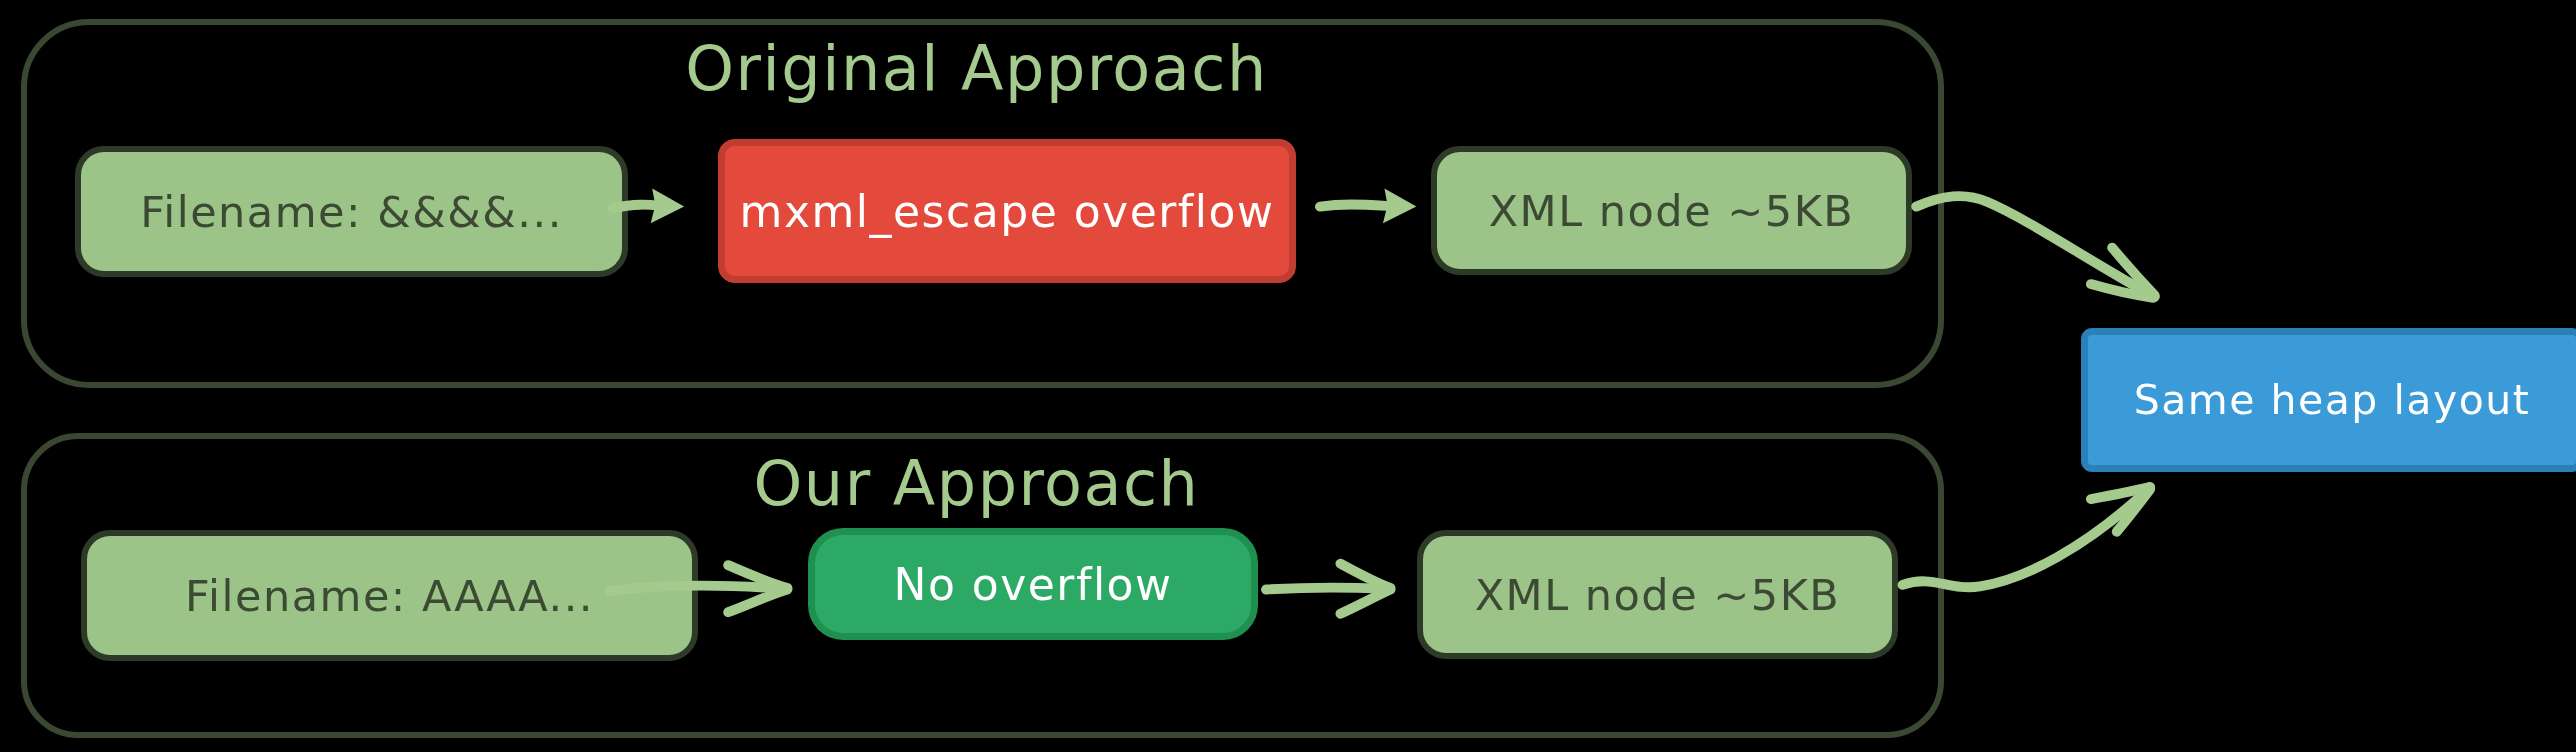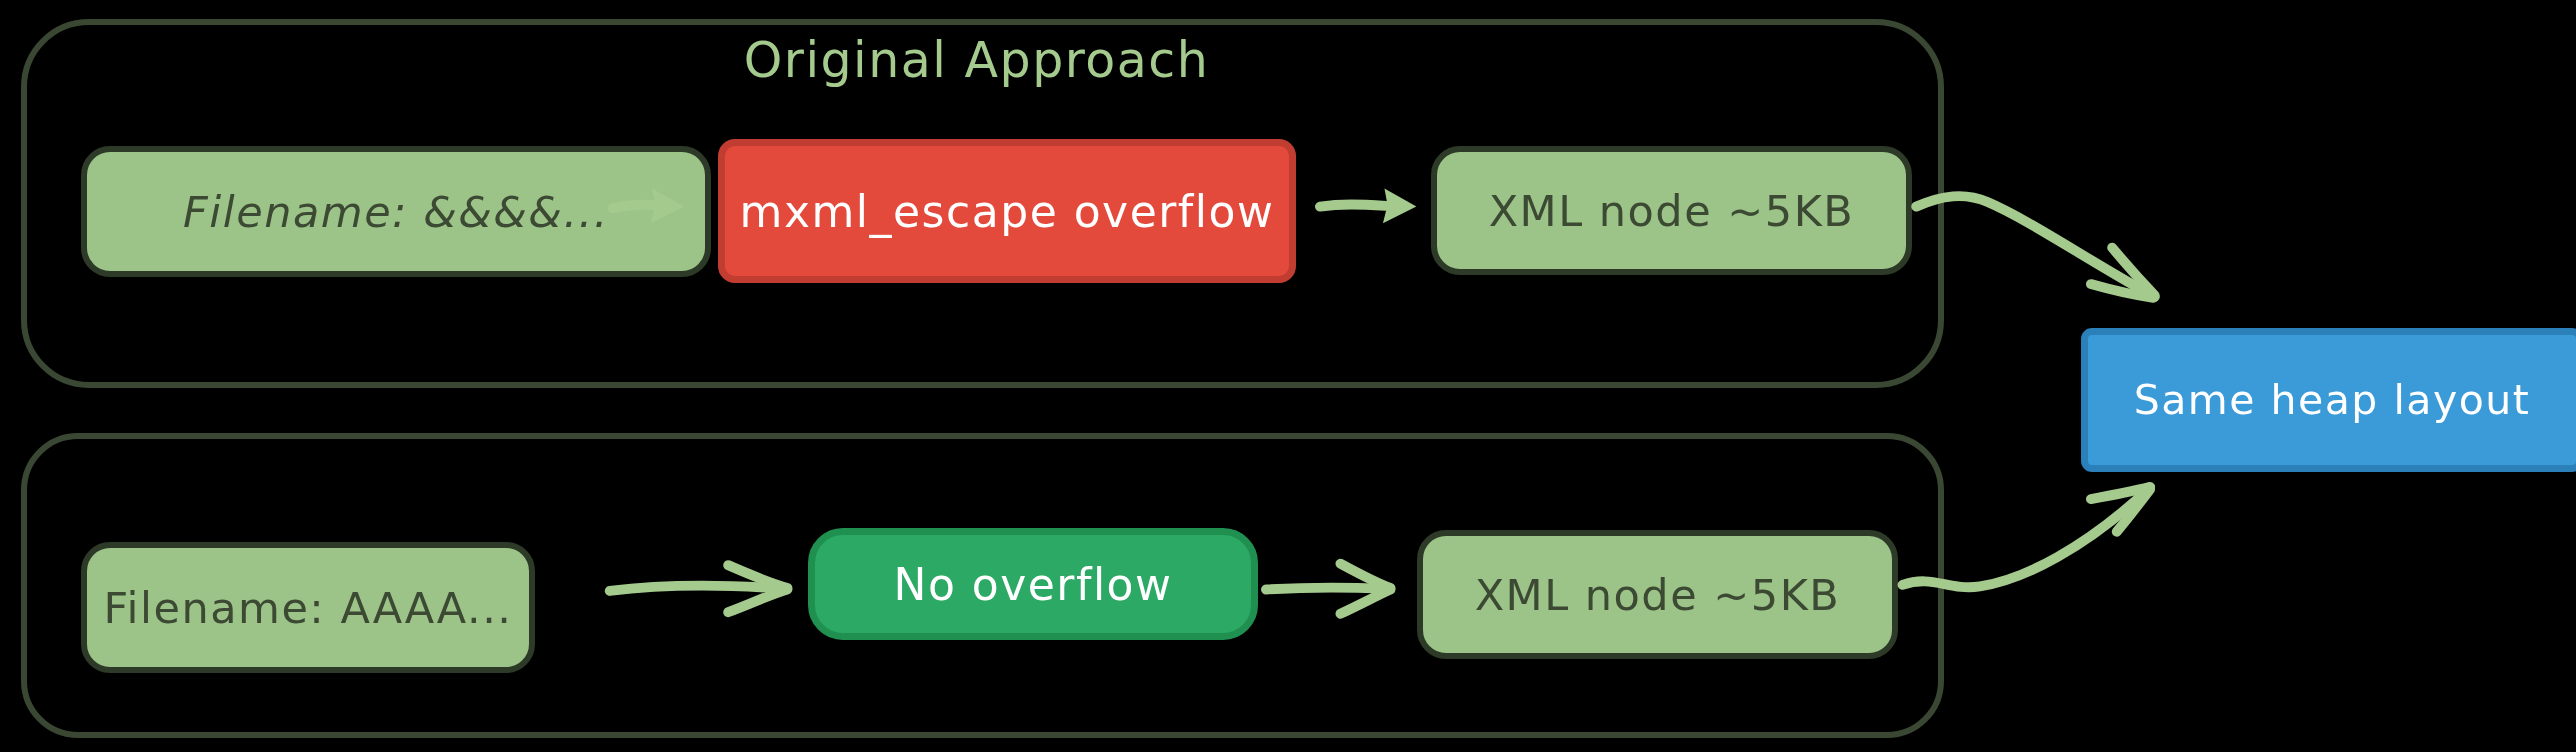--- a/index.html
+++ b/index.html
@@ -23,21 +23,21 @@
     z-index: 1;
   }
   .group.original { left: 21px; top: 19px; width: 1911px; height: 357px; }
   .group.ours     { left: 21px; top: 433px; width: 1911px; height: 293px; border-radius: 57px; }
   .group-title {
     position: absolute;
     left: 21px;
     width: 1911px;
     text-align: center;
     color: var(--accent, #a5ca8e);
-    font-size: 49px;
+    font-size: 62px;
     letter-spacing: 1.5px;
     z-index: 2;
   }
   .group-title.original { top: 32px; }
   .group-title.ours     { top: 447px; }
   .node {
     position: absolute;
     display: flex;
     align-items: center;
     justify-content: center;
@@ -68,24 +68,24 @@
     border-radius: 35px;
   }
   .node.blue {
     background: var(--blue-fill, #3b9ad8);
     border: 7.6px solid var(--blue-border, #2b80ba);
     color: var(--white-text, #fff);
     font-size: 41px;
     border-radius: 11px;
     margin-left: 32px;
   }
-  .node.filename-amp { left: 81px;  top: 146px; width: 630px; height: 131px; font-style: italic; }
+  .node.filename-amp { left: 75px;  top: 146px; width: 553px; height: 131px; }
   .node.overflow-red { left: 718px;  top: 139px; width: 578px; height: 144px; }
   .node.xml-top      { left: 1431px; top: 146px; width: 481px; height: 129px; }
-  .node.filename-a   { left: 81px;  top: 542px; width: 454px; height: 131px; }
+  .node.filename-a   { left: 81px;  top: 530px; width: 617px; height: 131px; }
   .node.no-overflow  { left: 808px; top: 528px; width: 450px; height: 112px; }
   .node.xml-bottom   { left: 1417px; top: 530px; width: 481px; height: 129px; }
   .node.heap         { left: 2049px; top: 328px; width: 502px; height: 144px; }
   .arrows-layer {
     position: absolute;
     left: 0; top: 0;
     width: 2576px;
     height: 752px;
     z-index: 5;
     pointer-events: none;
@@ -101,20 +101,21 @@
 </style>
 </head>
 <body>
 
 <div class="stage">
 
   <div class="group original"></div>
   <div class="group ours"></div>
 
   <div class="group-title original">Original Approach</div>
+  <div class="group-title ours">Our Approach</div>
 
   <div class="node sage filename-amp">Filename: &amp;&amp;&amp;&amp;...</div>
   <div class="node red overflow-red">mxml_escape overflow</div>
   <div class="node sage xml-top">XML node ~5KB</div>
 
   <div class="node sage filename-a">Filename: AAAA...</div>
   <div class="node green no-overflow">No overflow</div>
   <div class="node sage xml-bottom">XML node ~5KB</div>
 
   <div class="node blue heap">Same heap layout</div>

